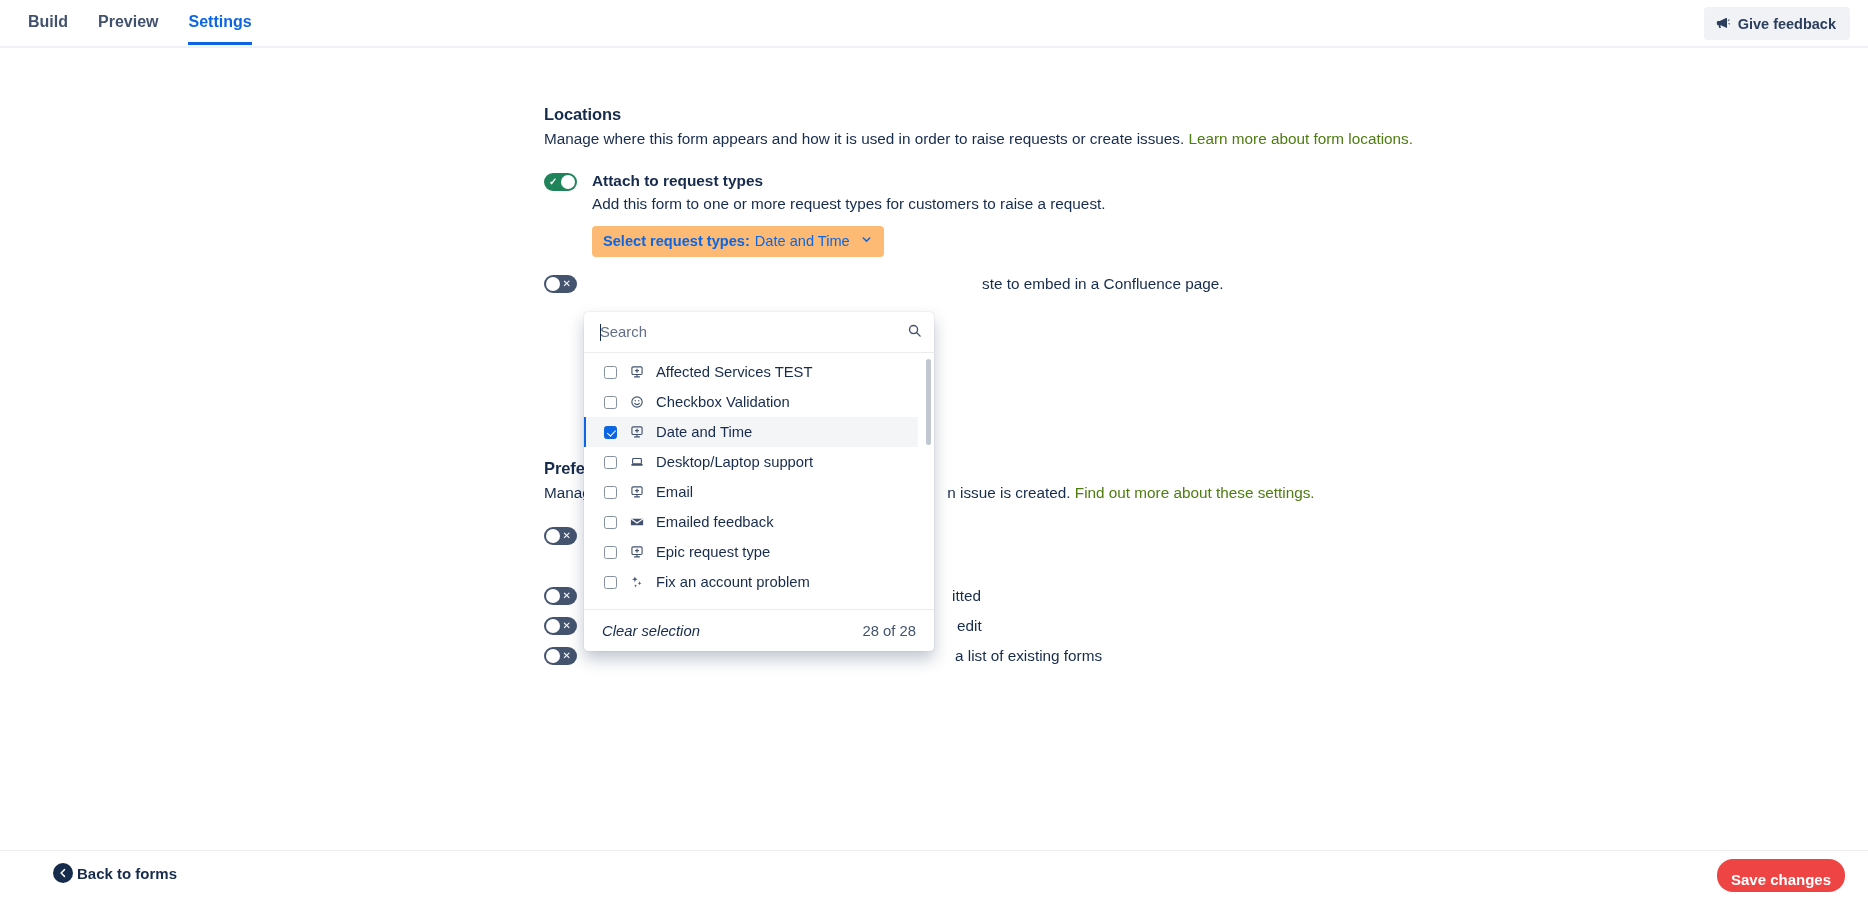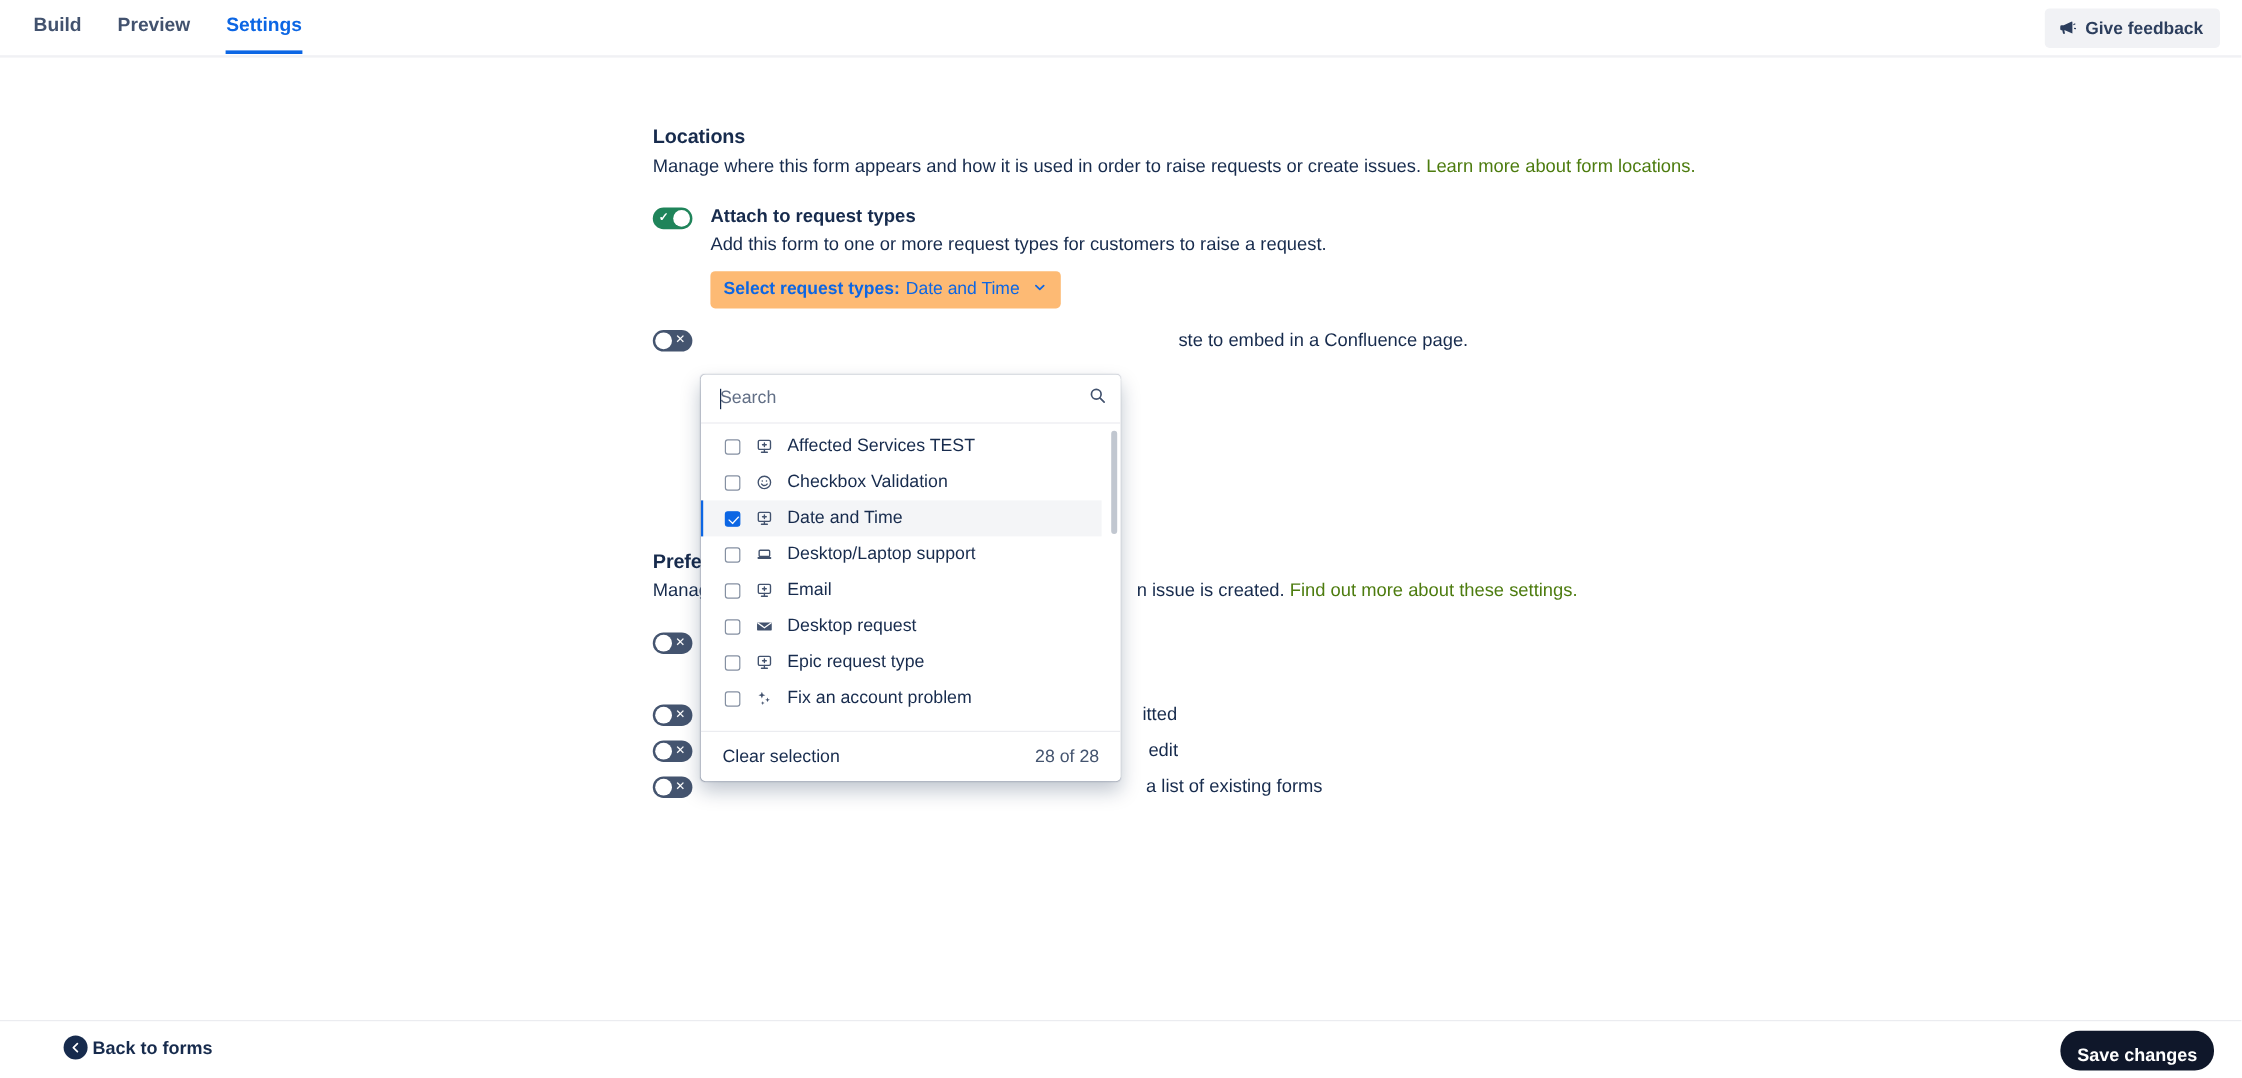--- a/index.html
+++ b/index.html
@@ -141,41 +141,41 @@
   .dd-scrollbar {
     position: absolute; right: 3px; top: 6px; width: 5px; height: 86px;
     background: #c1c7d0; border-radius: 3px;
   }
   .dd-footer {
     height: 42px; border-top: 1px solid #ebecf0;
     display: flex; align-items: center; justify-content: space-between;
     padding: 0 18px 0 18px;
     font-size: 14.8px;
   }
-  .dd-clear { color: #172b4d; cursor: pointer; }
+  .dd-clear { color: #172b4d; cursor: pointer; font-style: italic; }
   .dd-count { color: #44546f; }
 
   
   .bottombar {
     position: absolute; left: 0; bottom: 0; width: 1868px; height: 48px;
     border-top: 1px solid #ebecf0; background: #fff;
   }
   .back-link {
     position: absolute; left: 53px; top: 12px;
     display: flex; align-items: center; gap: 4px;
     font-size: 15px; font-weight: 600; color: #172b4d; cursor: pointer;
   }
   .back-circle {
     width: 20px; height: 20px; border-radius: 50%; background: #172b4d;
     display: flex; align-items: center; justify-content: center; flex: none;
   }
   .save-btn {
     position: absolute; right: 23px; top: 8px;
     height: 33px; padding: 12px 14px;
-    background: #0f172a; border: none; border-radius: 16px;
+    background: #ef4444; border: none; border-radius: 16px;
     color: #fff; font-size: 15px; font-weight: 600;
     font-family: "Liberation Sans", sans-serif; cursor: pointer;
   }
   .clip-behind { position: relative; z-index: 1; }
 </style>
 </head>
 <body>
 
 <div class="topbar">
   <div class="tabs">
@@ -357,21 +357,21 @@
       </div>
 
       <div class="dd-item">
         <span class="cb"></span>
         <span class="itype">
           <svg width="14" height="14" viewBox="0 0 16 16" fill="#42526e">
               <path d="M1.6 4.2h12.8a.6.6 0 0 1 .6.6v6.4a.6.6 0 0 1-.6.6H1.6a.6.6 0 0 1-.6-.6V4.8a.6.6 0 0 1 .6-.6z"></path>
               <path d="M1.4 4.6 8 9.2l6.6-4.6" fill="none" stroke="#fff" stroke-width="1.2"></path>
             </svg>
         </span>
-        <span class="dd-label">Desktop request</span>
+        <span class="dd-label">Emailed feedback</span>
       </div>
 
       <div class="dd-item">
         <span class="cb"></span>
         <span class="itype">
           <svg width="14" height="14" viewBox="0 0 16 16" fill="none" stroke="#42526e" stroke-width="1.3">
               <rect x="2.2" y="2.2" width="11.6" height="8.6" rx="1.3"></rect>
               <path d="M8 10.8v2.8M5.2 13.6h5.6" stroke-linecap="round"></path>
               <path d="M8 4.6v3.6M6.2 6.4h3.6" stroke-linecap="round"></path>
             </svg>

